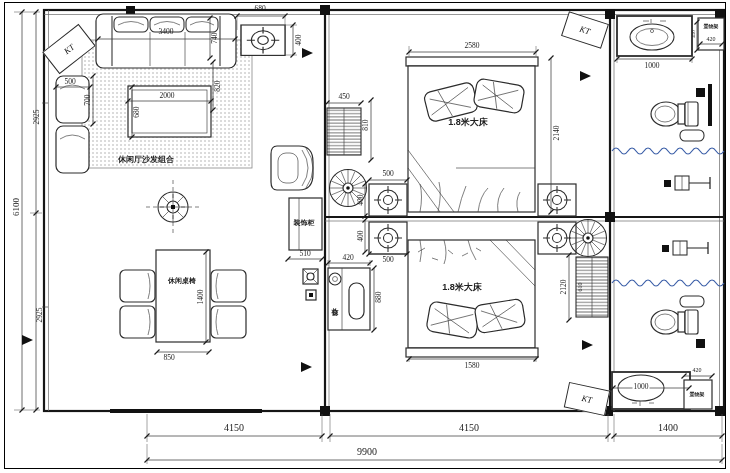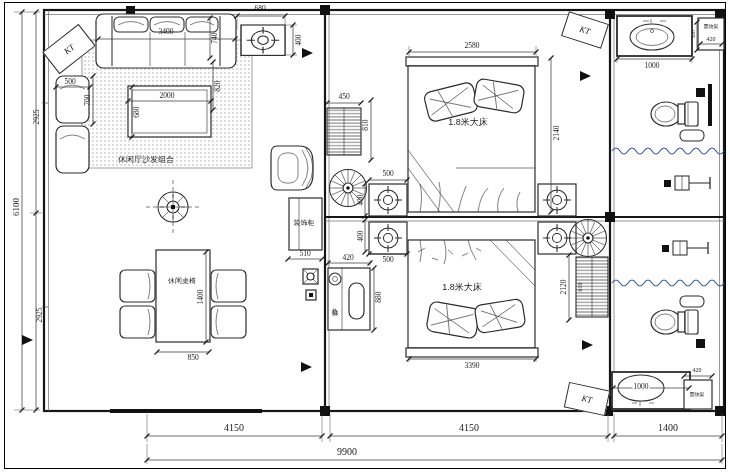--- a/index.html
+++ b/index.html
@@ -14,21 +14,21 @@
   .stw{fill:#fff;stroke:#2c2c2c;stroke-width:1.2}
   .dim{fill:none;stroke:#3d3d3d;stroke-width:.75}
   .ext{fill:none;stroke:#5a5a5a;stroke-width:.55}
   .tick{fill:none;stroke:#1d1d1d;stroke-width:1.2}
   .blk{fill:#111;stroke:none}
   .wave{fill:none;stroke:#3c5fa8;stroke-width:1.2}
   .lbl{position:absolute;transform:translate(-50%,-50%);font-family:"Liberation Serif",serif;
        font-size:7.5px;color:#1c1c1c;white-space:nowrap;line-height:1;}
   .rot{transform:translate(-50%,-50%) rotate(-90deg);}
   .big{font-size:10px;}
-  .cn{font-family:"Liberation Sans",sans-serif;font-size:8px;color:#222;}
+  .cn{font-family:"Liberation Sans",sans-serif;font-size:8px;color:#222;font-weight:bold;}
   .cn7{font-size:7px;}
   .cnv{writing-mode:vertical-rl;letter-spacing:1px;}
   .f9{font-size:9px;}
   .tiny{font-size:5px;}
   .tiny2{font-size:6px;}
   .bg{background:#fff;padding:0 1px;}
   .ktbox{position:absolute;border:1px solid #2c2c2c;background:#fff;display:flex;align-items:center;
          justify-content:center;font-family:"Liberation Serif",serif;font-style:italic;
          font-size:8.5px;color:#111;}
 </style>
@@ -272,58 +272,58 @@
 <div class="lbl rot" style="left:215px;top:38px">740</div>
 <div class="lbl rot" style="left:218px;top:86px">820</div>
 <div class="lbl" style="left:70px;top:82px">500</div>
 <div class="lbl rot" style="left:88px;top:100px">700</div>
 <div class="lbl" style="left:167px;top:96px">2000</div>
 <div class="lbl rot" style="left:137px;top:112px">680</div>
 <div class="lbl cn" style="left:146px;top:160px">休闲厅沙发组合</div>
 
 <div class="lbl cn cn7" style="left:182px;top:280px">休闲桌椅</div>
 <div class="lbl rot" style="left:201px;top:297px">1400</div>
-<div class="lbl" style="left:193px;top:358px">850</div>
+<div class="lbl" style="left:169px;top:358px">850</div>
 
 <div class="lbl cn cn7" style="left:304px;top:222px">装饰柜</div>
 <div class="lbl" style="left:305px;top:254px">510</div>
 
 <div class="lbl" style="left:348px;top:258px">420</div>
 <div class="lbl cn cn7 cnv" style="left:335px;top:303px">妆台</div>
 <div class="lbl rot" style="left:379px;top:297px">880</div>
 
 <div class="lbl" style="left:344px;top:97px">450</div>
 <div class="lbl rot" style="left:366px;top:125px">810</div>
 <div class="lbl" style="left:472px;top:46px">2580</div>
 <div class="lbl cn f9" style="left:468px;top:122px">1.8米大床</div>
 <div class="lbl rot" style="left:557px;top:133px">2140</div>
 
 <div class="lbl" style="left:388px;top:174px">500</div>
 <div class="lbl rot" style="left:361px;top:200px">400</div>
 <div class="lbl rot" style="left:361px;top:236px">400</div>
 <div class="lbl" style="left:388px;top:260px">500</div>
 
 <div class="lbl cn f9" style="left:462px;top:287px">1.8米大床</div>
-<div class="lbl" style="left:472px;top:366px">3390</div>
+<div class="lbl" style="left:472px;top:366px">1580</div>
 <div class="lbl rot" style="left:564px;top:287px">2120</div>
 <div class="lbl rot tiny2" style="left:580px;top:287px">610</div>
 
 <div class="lbl" style="left:652px;top:66px">1000</div>
 <div class="lbl cn tiny" style="left:711px;top:26px">置物架</div>
 <div class="lbl tiny2" style="left:711px;top:39px">420</div>
 <div class="lbl rot tiny" style="left:693px;top:34px">450</div>
 
 <div class="lbl bg" style="left:641px;top:387px">1000</div>
 <div class="lbl tiny2" style="left:697px;top:370px">420</div>
 <div class="lbl cn tiny" style="left:697px;top:394px">置物架</div>
 
 <div class="lbl big" style="left:234px;top:428px">4150</div>
 <div class="lbl big" style="left:469px;top:428px">4150</div>
 <div class="lbl big" style="left:668px;top:428px">1400</div>
-<div class="lbl big bg" style="left:347px;top:452px">9900</div>
+<div class="lbl big bg" style="left:367px;top:452px">9900</div>
 
 <div class="ktbox" style="left:46px;top:35px;width:44px;height:26px;transform:rotate(-38deg)">
       <span>KT</span>
     </div>
 <div class="ktbox" style="left:564px;top:17px;width:40px;height:24px;transform:rotate(18deg)">
       <span>KT</span>
     </div>
 <div class="ktbox" style="left:566px;top:386px;width:40px;height:24px;transform:rotate(12deg)">
       <span>KT</span>
     </div>

